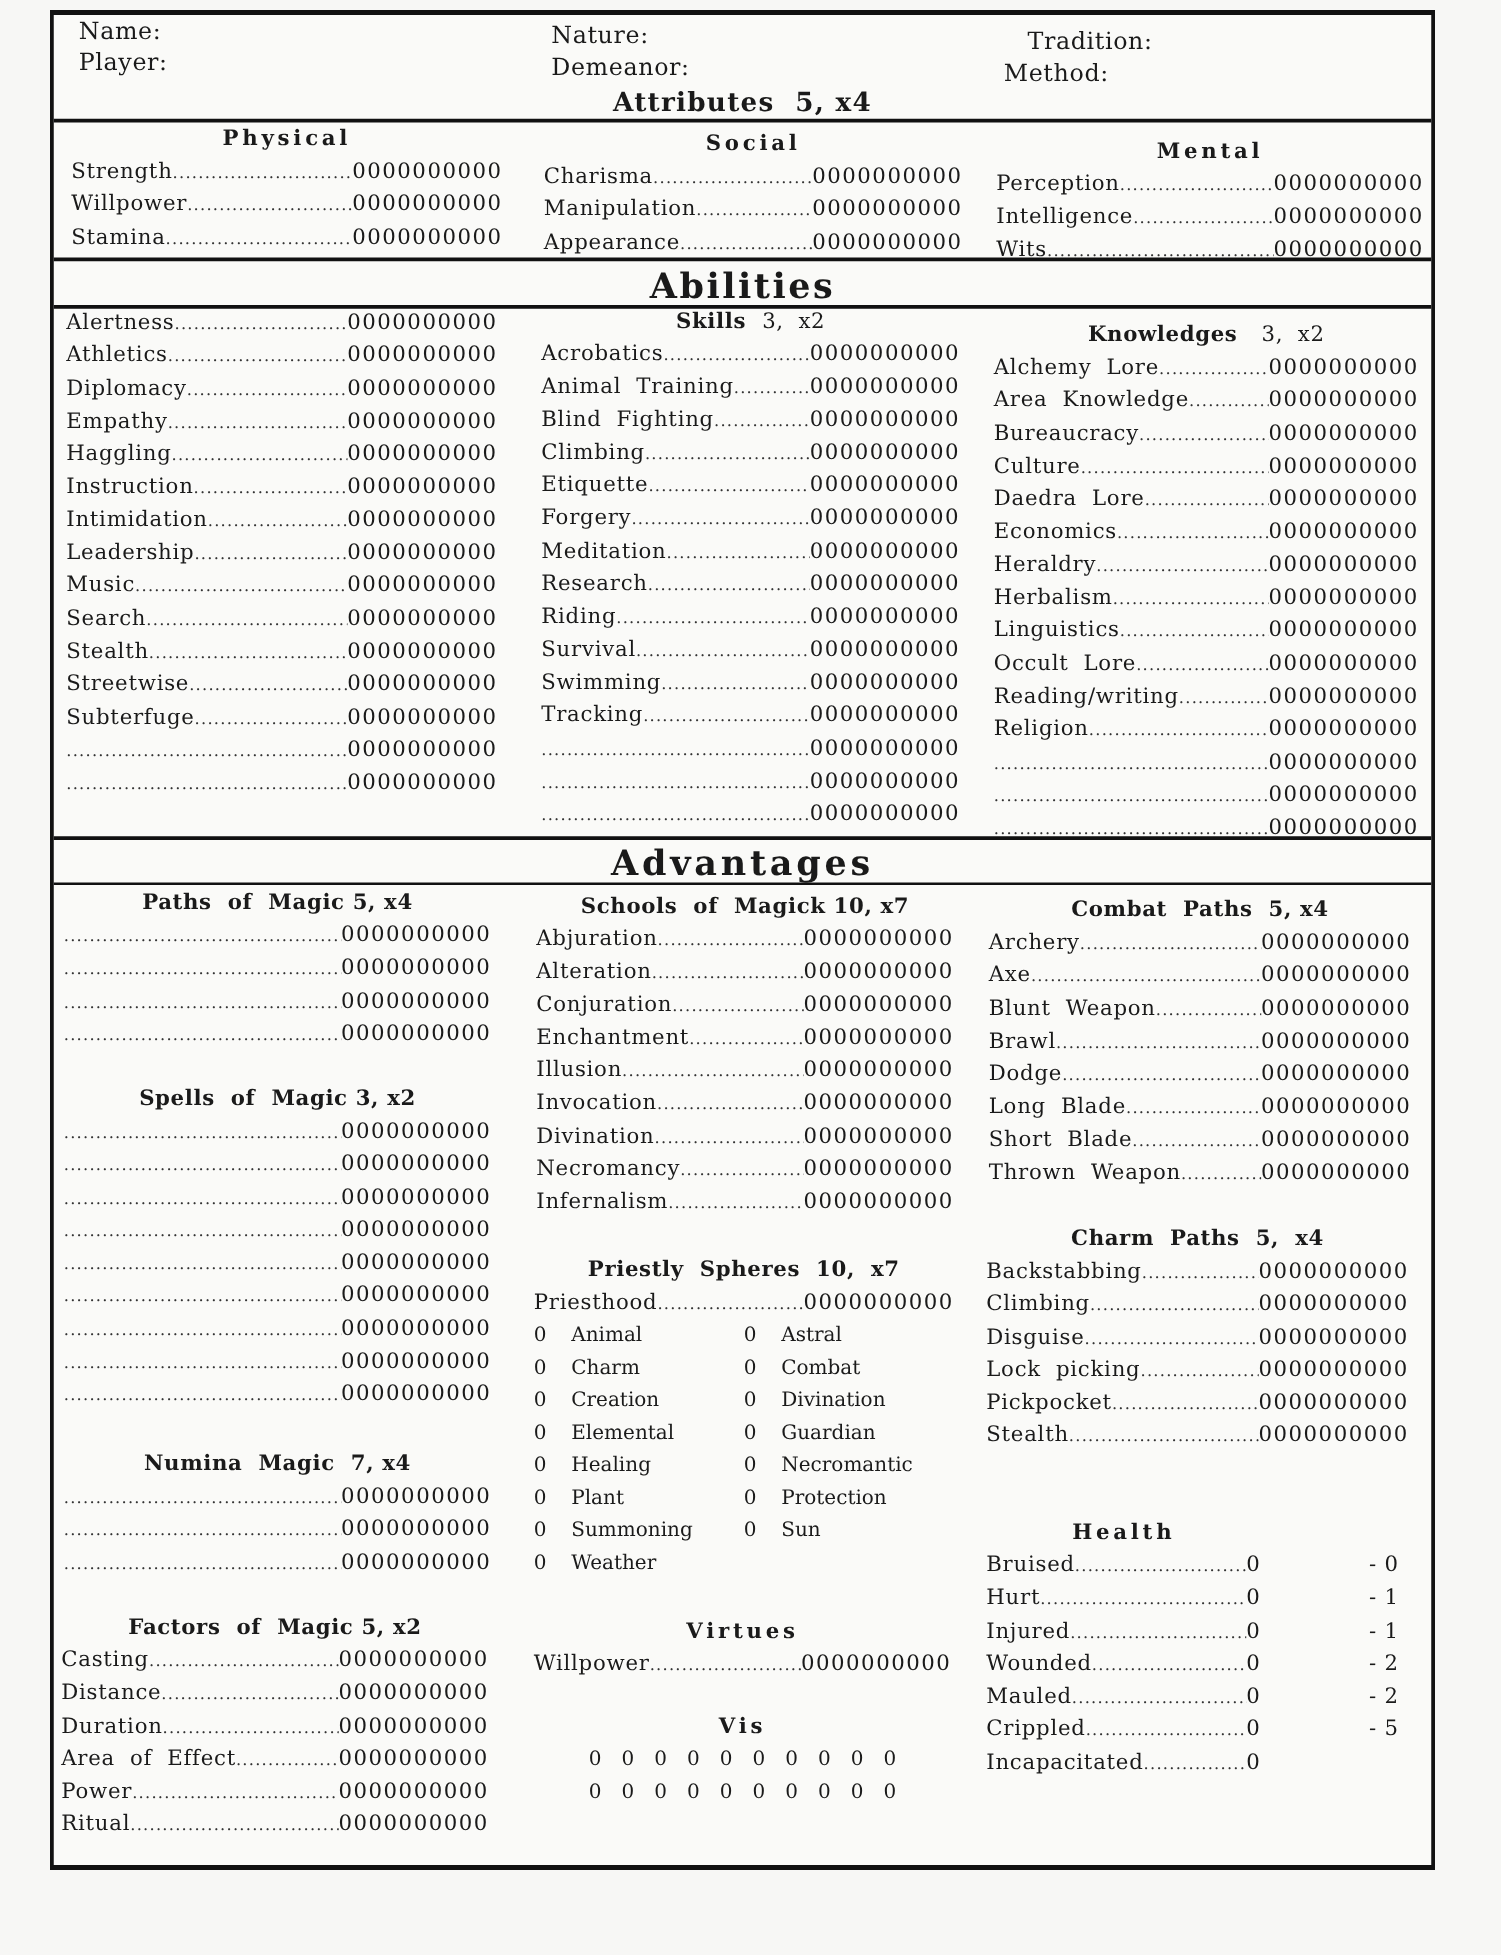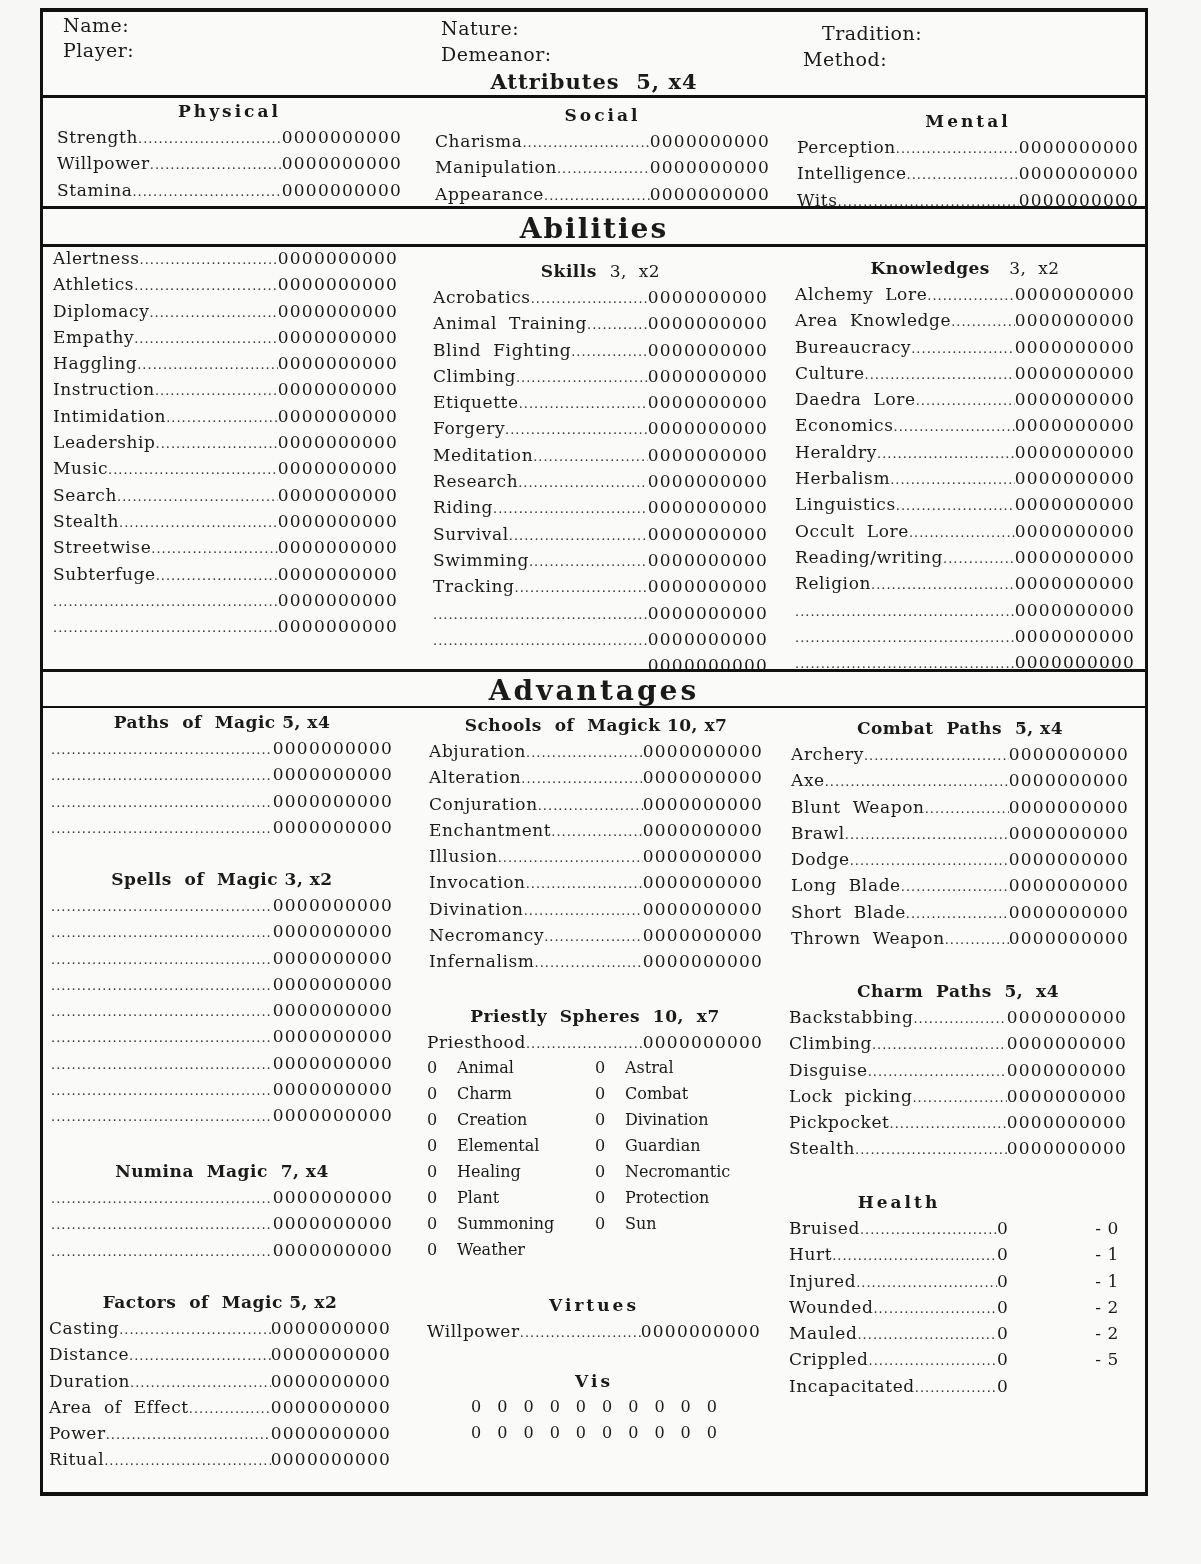--- a/index.html
+++ b/index.html
@@ -176,21 +176,21 @@
         <span class="dots"></span>
         <span class="val">0000000000</span>
       </div>
     <div class="row">
         <span class="lbl"></span>
         <span class="dots"></span>
         <span class="val">0000000000</span>
       </div>
   </div>
 
-  <div class="col" style="left:390px;top:246px;width:335px;">
+  <div class="col" style="left:390px;top:232px;width:335px;">
     <div class="col-title" style="white-space: pre;"><span>Skills</span>  <span class="sub">3,  x2</span></div>
     <div class="row">
         <span class="lbl" style="white-space:pre">Acrobatics</span>
         <span class="dots"></span>
         <span class="val">0000000000</span>
       </div>
     <div class="row">
         <span class="lbl" style="white-space:pre">Animal  Training</span>
         <span class="dots"></span>
         <span class="val">0000000000</span>
@@ -714,21 +714,21 @@
         <span class="val">0000000000</span>
       </div>
     <div class="row">
         <span class="lbl">Stealth</span>
         <span class="dots"></span>
         <span class="val">0000000000</span>
       </div>
   </div>
 
   <div class="col" style="left:746px;top:1177px;width:330px;">
-    <div class="col-title spaced" style="width: 220px; white-space: pre;">Health</div>
+    <div class="col-title spaced" style="width: 220px; white-space: pre; margin-top: 24px;">Health</div>
     <div class="row">
         <span class="lbl">Bruised</span>
         <span class="dots"></span>
         <span class="val">0</span>
         <span class="mod">- 0</span>
       </div>
     <div class="row">
         <span class="lbl">Hurt</span>
         <span class="dots"></span>
         <span class="val">0</span>

